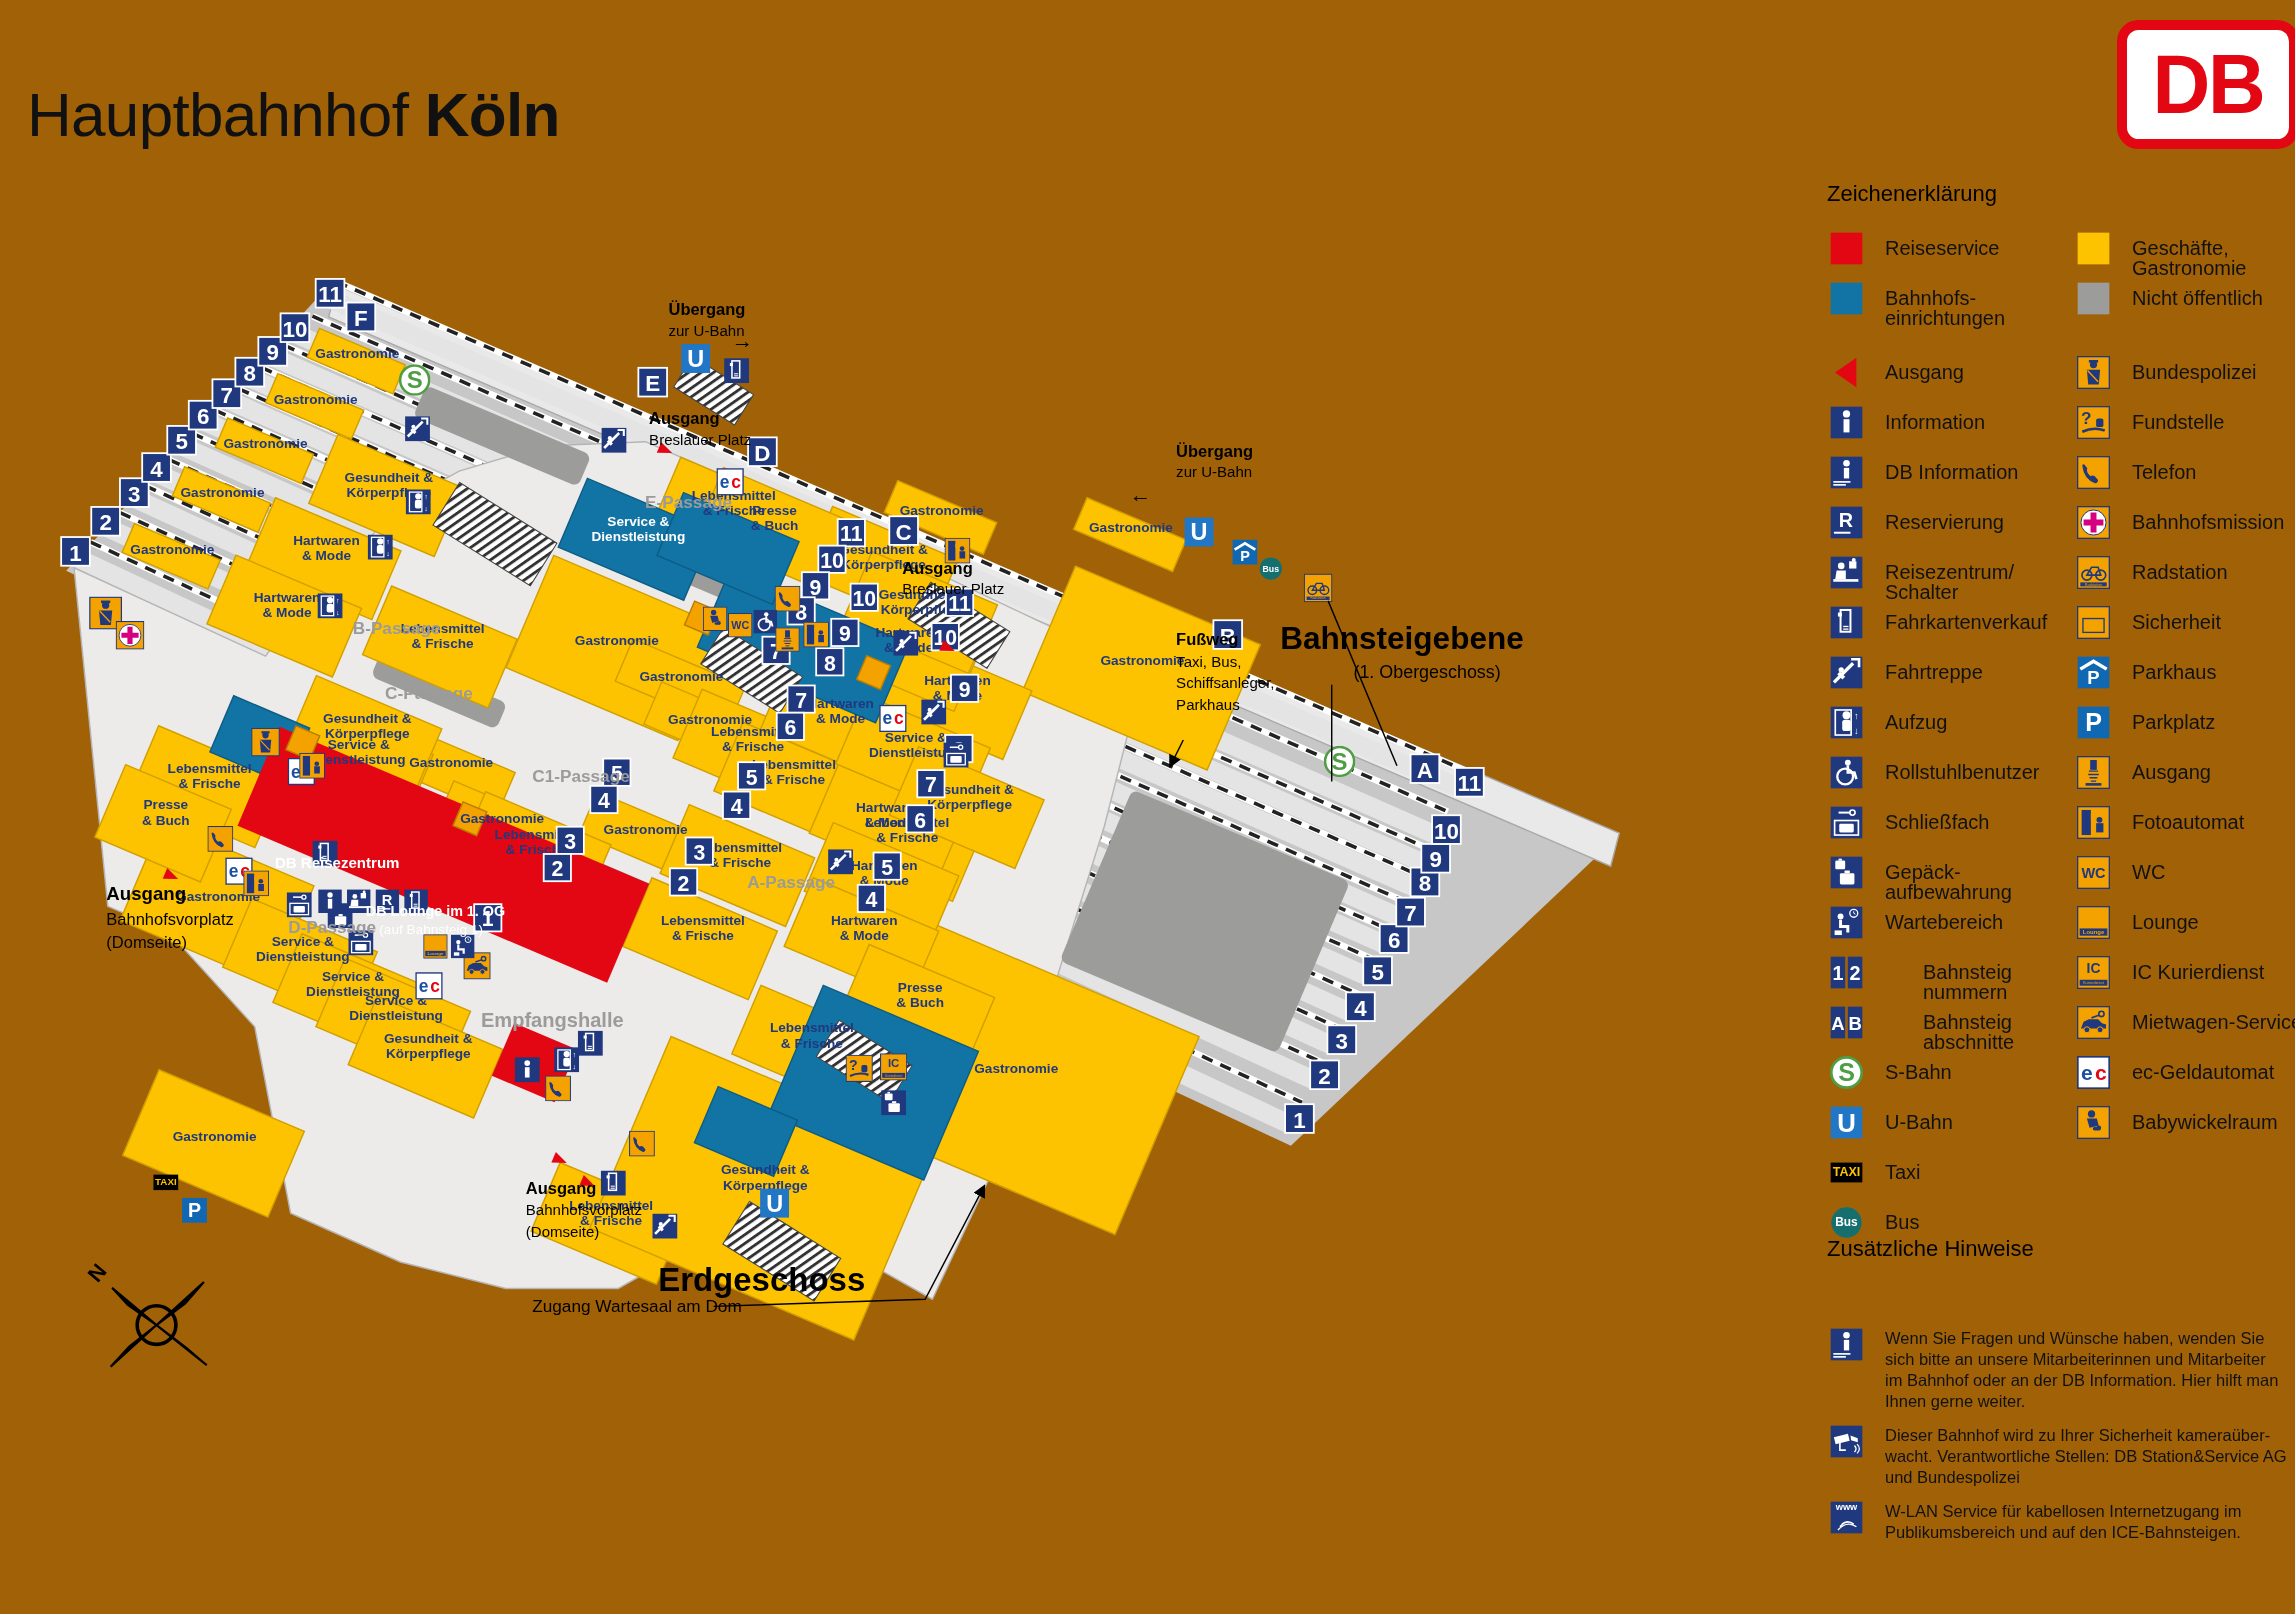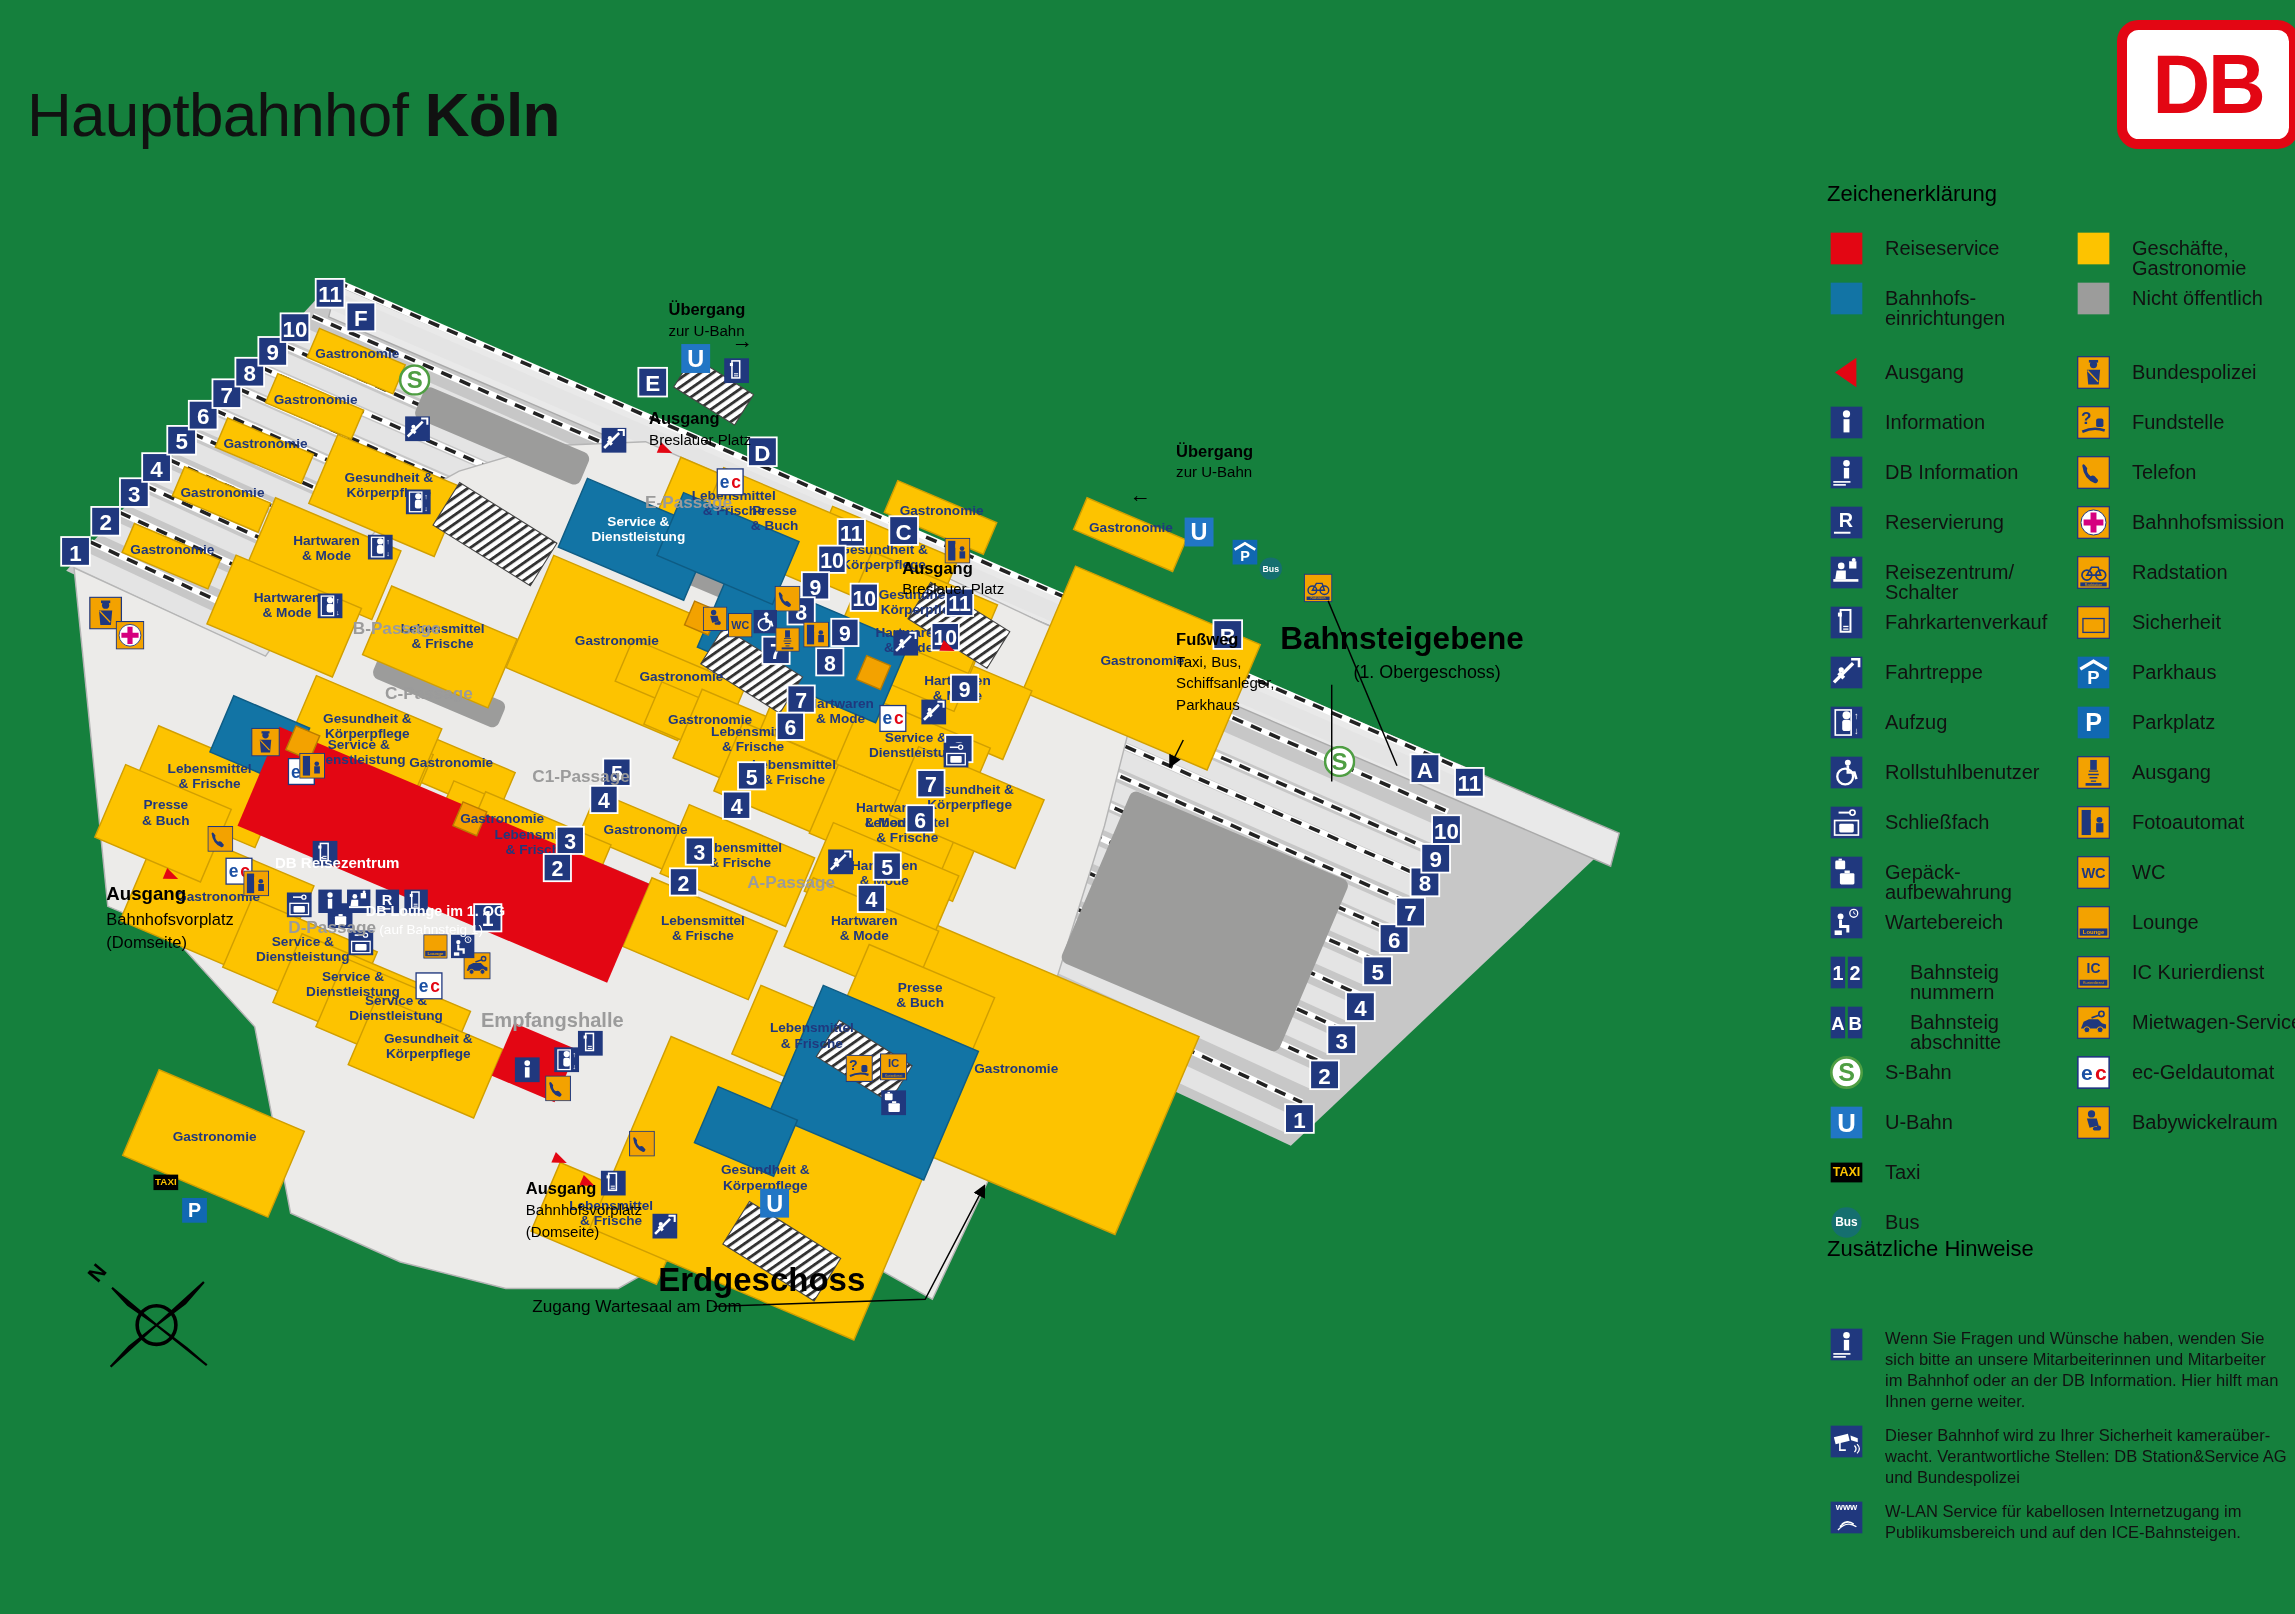--- a/index.html
+++ b/index.html
@@ -1,29 +1,29 @@
 <!DOCTYPE html>
 <html style="font-size:11.5px"><head>
 <meta charset="utf-8">
 <style>
   html,body{margin:0;padding:0;background:#fff;}
-  #page{position:relative;width:2295px;height:1614px;background:#15803d;overflow:hidden;
+  #page{position:relative;width:2295px;height:1614px;background:#a16207;overflow:hidden;
         font-family:"Liberation Sans",sans-serif;}
   #title{position:absolute;left:27px;top:79px;font-size:62px;color:#111;letter-spacing:-0.7px;}
   #title b{font-weight:bold;}
   #db-logo{position:absolute;left:2117px;top:20px;width:162px;height:109px;border:10.8px solid #E30613;
            border-radius:21.5px;background:#fff;display:flex;align-items:center;justify-content:center;}
   #db-logo span{color:#E30613;font-weight:bold;font-size:80px;letter-spacing:-2.2px;transform:scaleY(1.05);}
   .panel-head{position:absolute;font-size:22px;font-weight:normal;color:#000;}
   .leg-col{position:absolute;width:244px;}
   .leg-row{position:relative;height:50px;}
   .leg-row.sp{height:24.4px;}
   .leg-ic{position:absolute;left:0;top:0;}
   .leg-lb{position:absolute;left:55px;top:5.7px;font-size:20px;line-height:20px;color:#111;}
-  .leg-lb.shift{left:80px;}
+  .leg-lb.shift{left:93px;}
   .hint-row{position:relative;margin-bottom:13px;min-height:36px;}
   .hint-tx{margin-left:55px;width:402px;font-size:16.5px;line-height:21px;color:#111;}
   svg text{font-family:"Liberation Sans",sans-serif;}
 </style>
 </head>
 <body>
 
 <div id="page">
   <div id="title"><span>Hauptbahnhof </span><b>Köln</b></div>
   <div id="db-logo">

